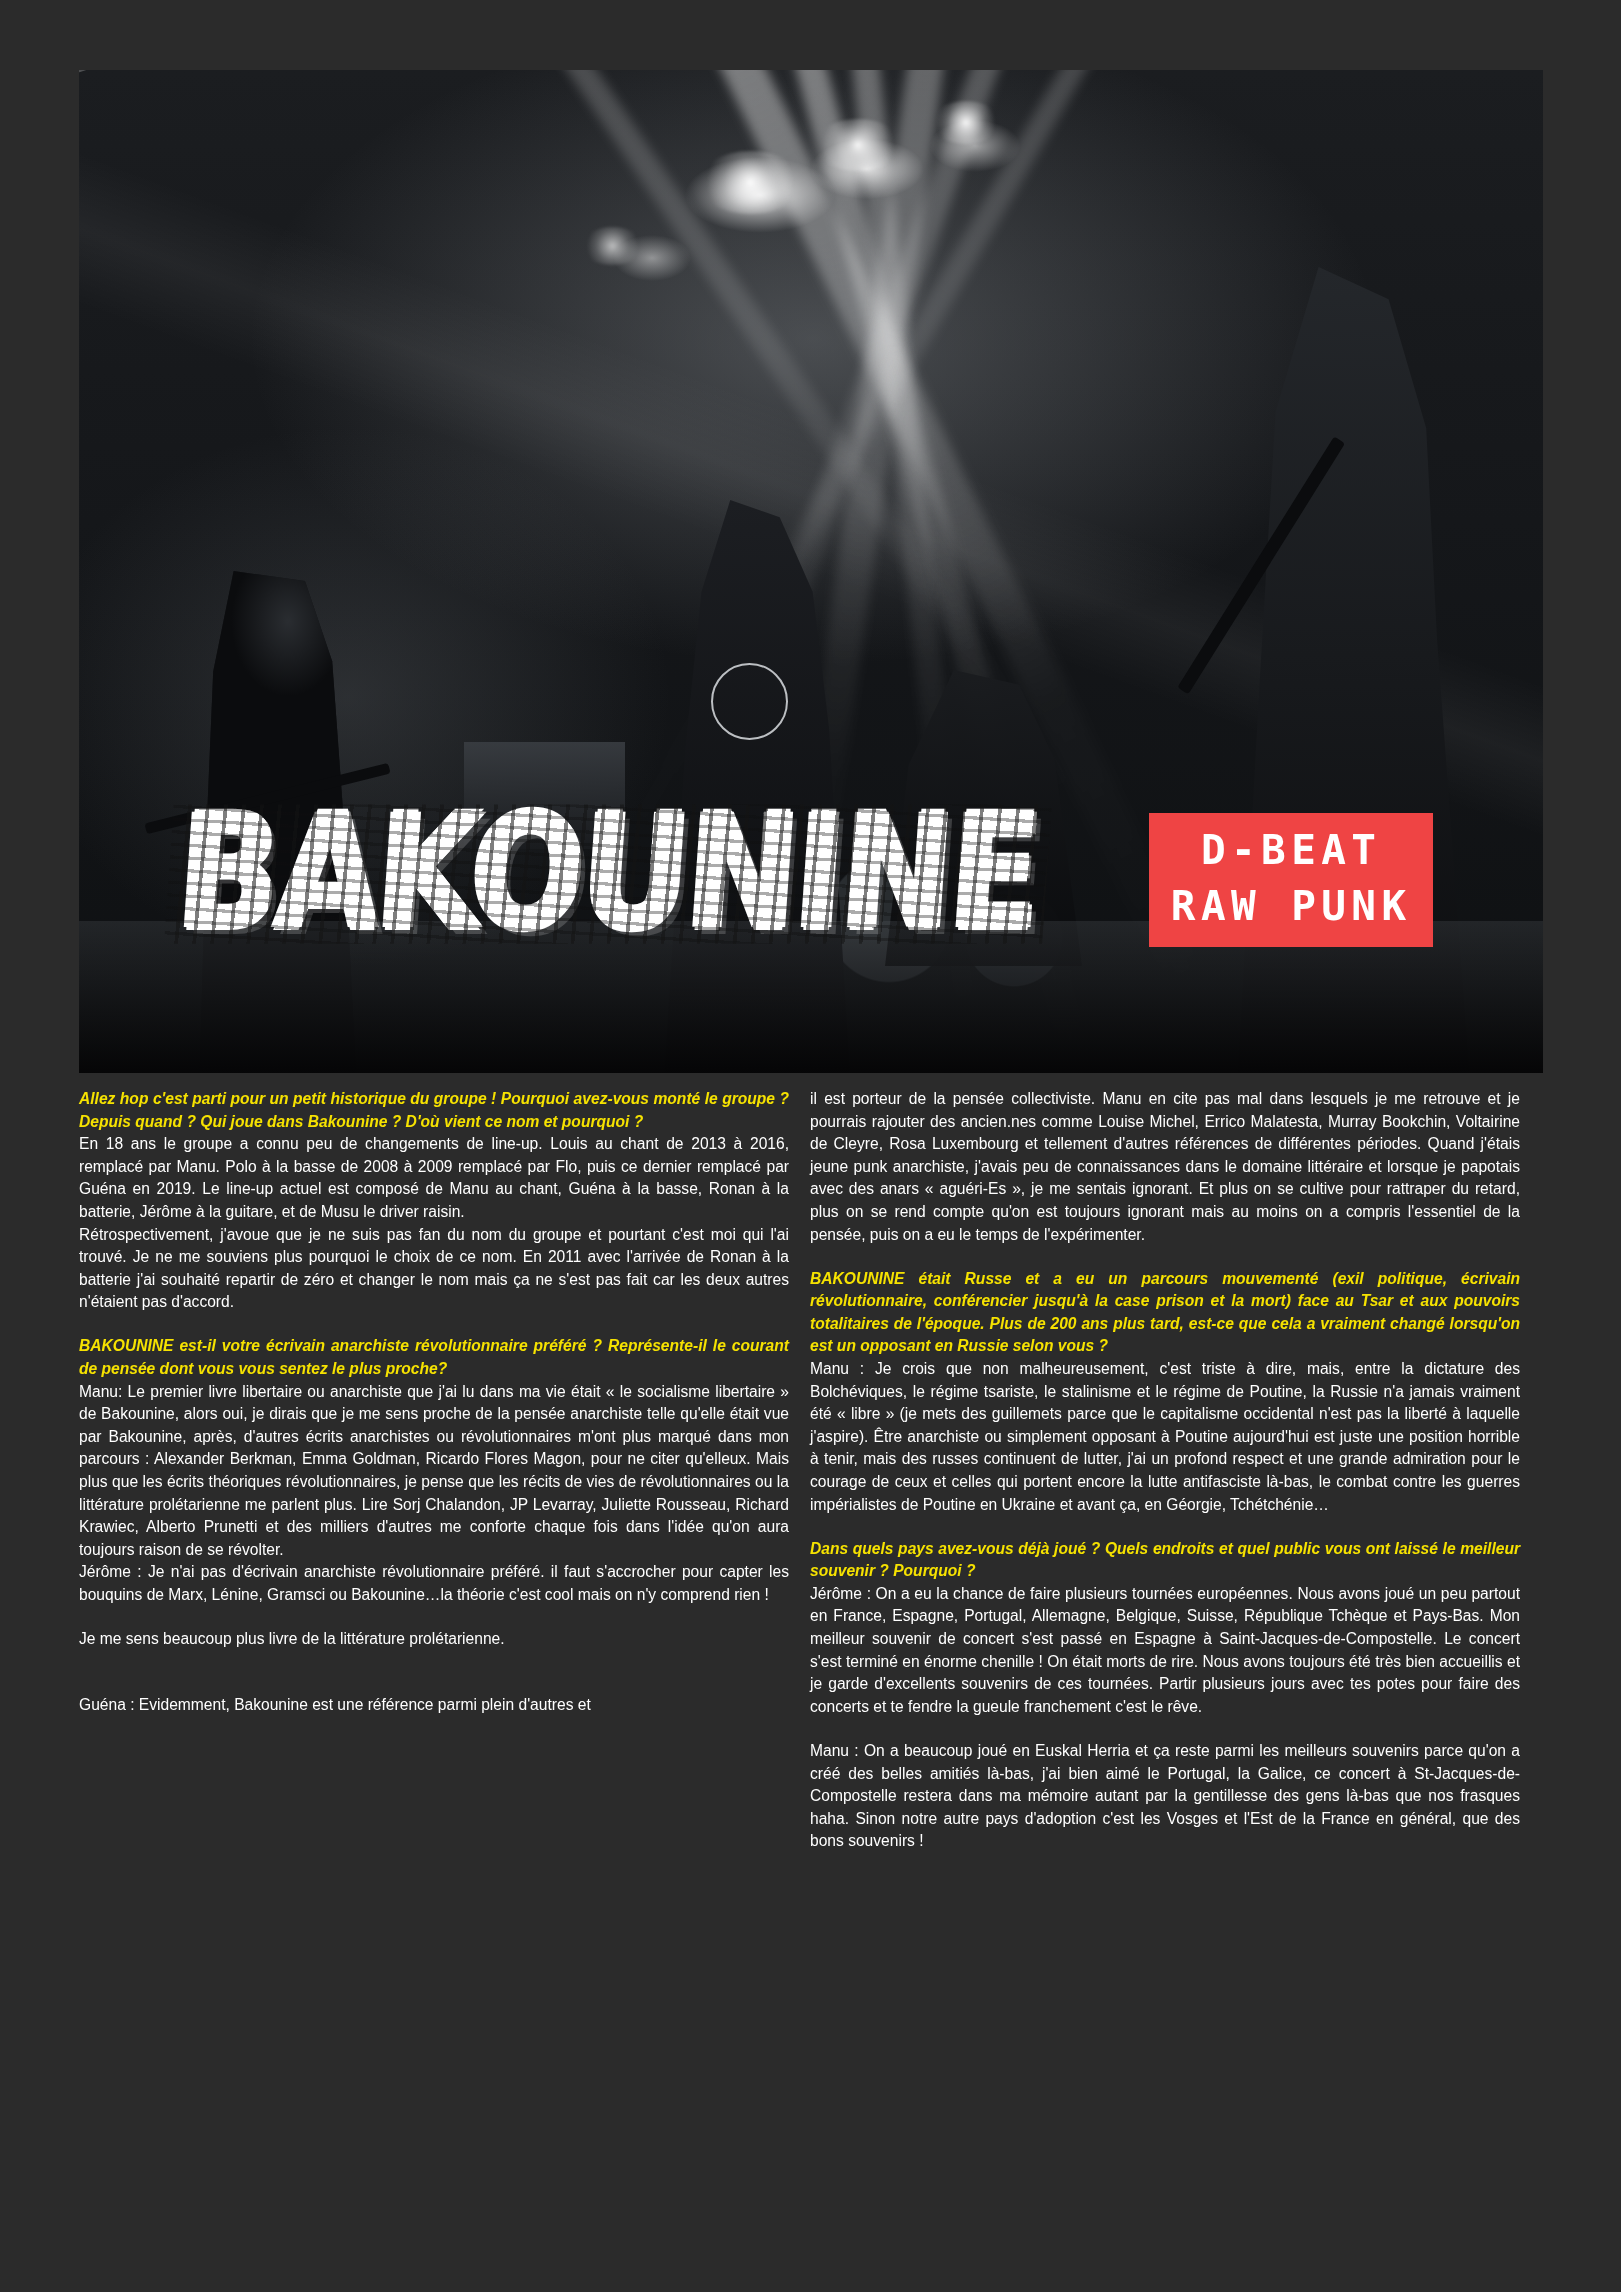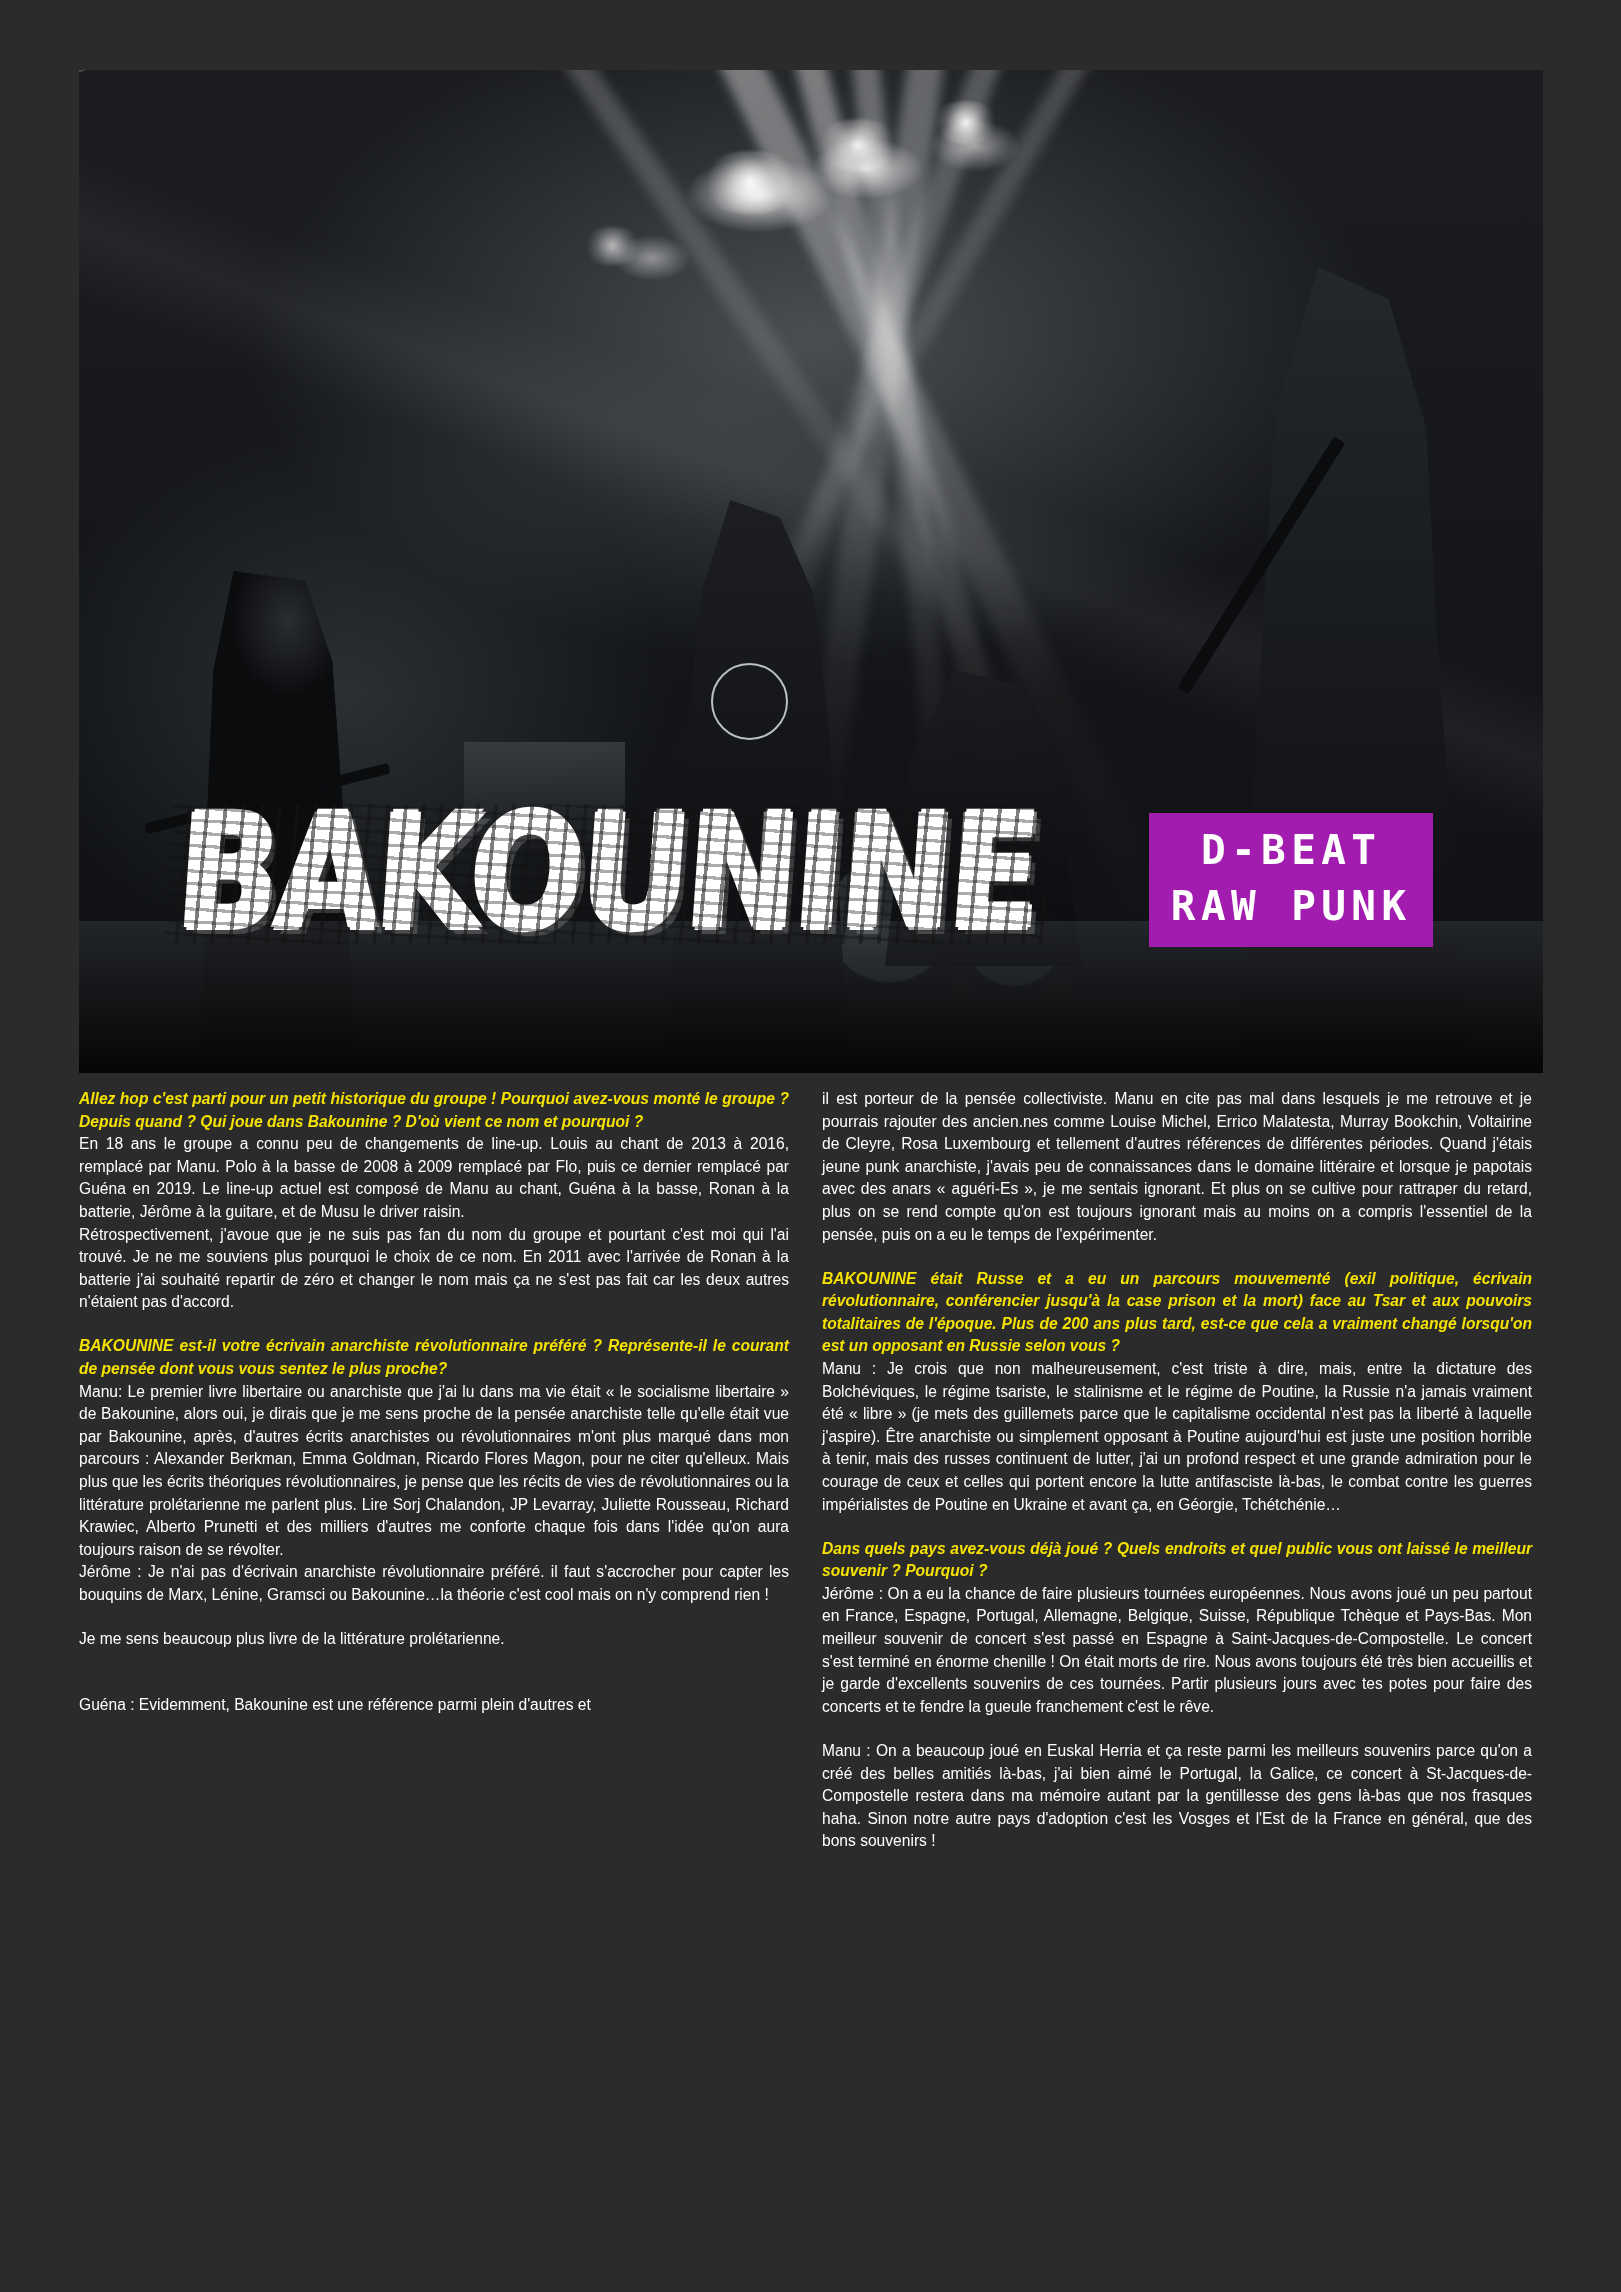--- a/index.html
+++ b/index.html
@@ -139,41 +139,41 @@
     position:absolute; left:-9px; top:9px; right:-9px; bottom:7.2px;
     background:
       repeating-linear-gradient(92deg, rgba(0,0,0,0.0) 0 14.3px, rgba(20,20,20,0.55) 14.3px 18px),
       repeating-linear-gradient(3deg, rgba(0,0,0,0) 0 8px, rgba(15,15,15,0.35) 8px 10.7px);
     mix-blend-mode: multiply;
     pointer-events:none;
   }
   .logo-tag {
     position: absolute;
     right: 79px; top: 7.2px;
-    background: #a21caf;
+    background: #ef4444;
     padding: 9px 21.5px 12.5px 21.5px;
   }
   .logo-tag div {
     font-family: "DejaVu Sans Mono", monospace;
     font-weight: bold;
     font-size: 41px;
     letter-spacing: 5.4px;
     color:#fff;
     line-height: 56px;
     text-align:center;
   }
 
   
   .columns {
     position: absolute;
     left: 79px;
     top: 1088px;
     width: 1464px;
     display: flex;
-    gap: 33px;
+    gap: 21px;
   }
   .col { width: 710px; }
   p {
     margin: 0 0 0 0;
     font-size: 15.6px;
     line-height: 22.6px;
     text-align: justify;
     color: #ffffff;
   }
   p.q {

